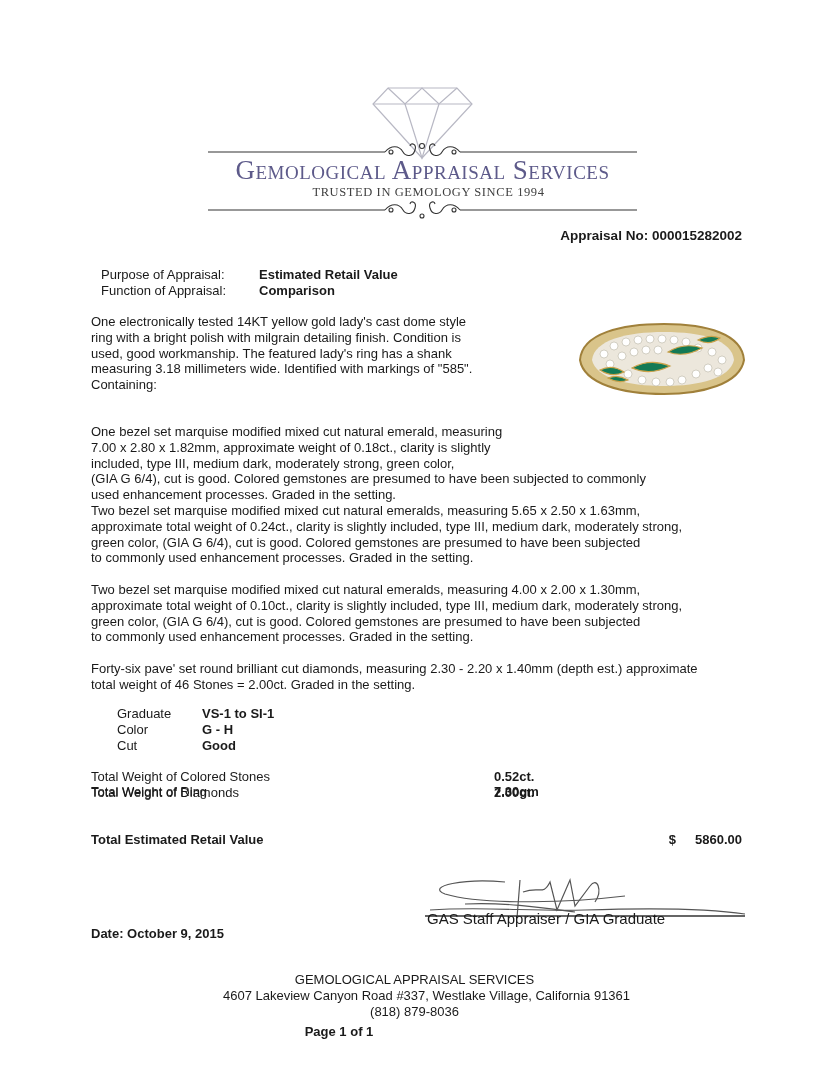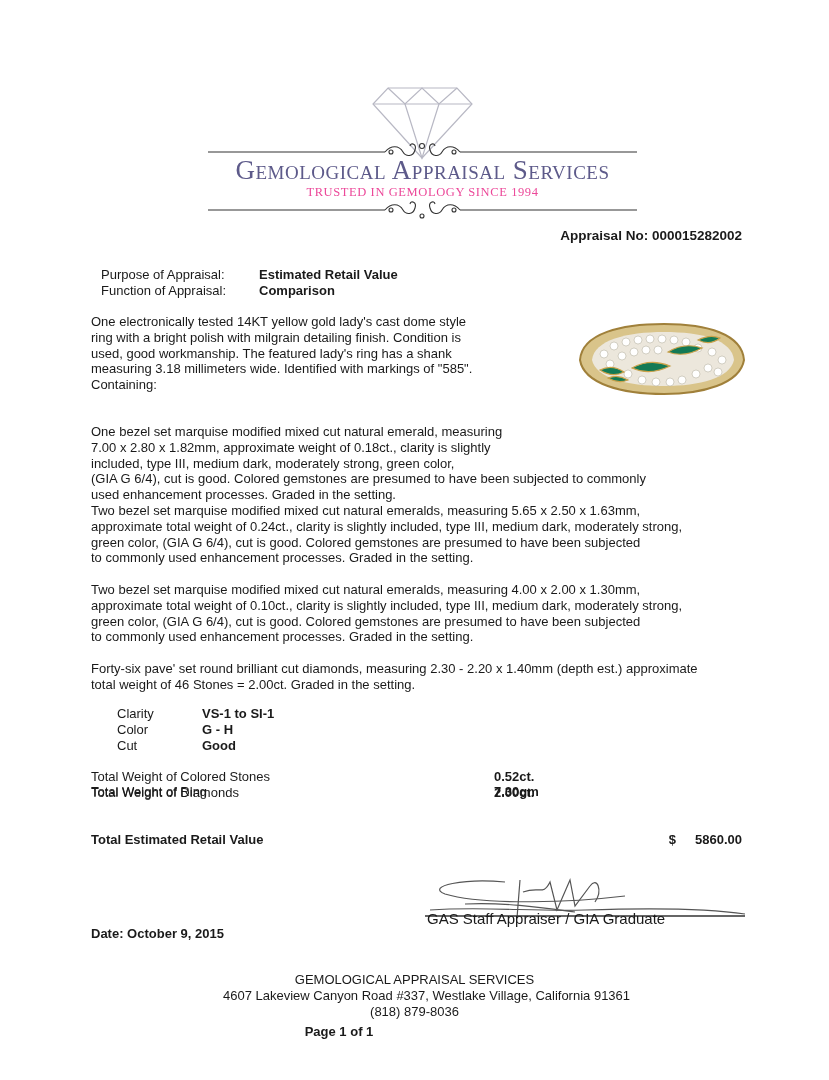--- a/index.html
+++ b/index.html
@@ -4,22 +4,22 @@
 <style>
   html, body { margin: 0; padding: 0; background: #ffffff; }
   body { width: 829px; height: 1080px; position: relative; overflow: hidden;
          font-family: "Liberation Sans", sans-serif; color: #1a1a1a; font-size: 13.2px; }
   .abs { position: absolute; }
   .logo { left: 205px; top: 84px; width: 435px; height: 135px; }
   .logo svg { position: absolute; left: 0; top: 0; }
   .brand-title { position: absolute; left: 0; top: 72px; width: 435px; text-align: center;
                  font-family: "Liberation Serif", serif; color: #5d5a8a; font-size: 27px;
                  letter-spacing: 0.5px; font-variant: small-caps; line-height: 28px; }
-  .brand-tag { position: absolute; left: 0; top: 101px; width: 435px; text-align: center;
-               font-family: "Liberation Serif", serif; color: #ec4899; font-size: 12.5px;
+  .brand-tag { position: absolute; left: 6px; top: 101px; width: 435px; text-align: center;
+               font-family: "Liberation Serif", serif; color: #404040; font-size: 12.5px;
                letter-spacing: 0.6px; line-height: 14px; }
   .appr-no { right: 87px; top: 228px; font-weight: bold; font-size: 13.5px; }
   .kv { left: 101px; font-size: 13px; line-height: 16px; }
   .kv .k { display: inline-block; width: 158px; }
   .kv .v { font-weight: bold; }
   .para { left: 91px; font-size: 13px; line-height: 15.8px; white-space: pre-line; }
   .ring { left: 572px; top: 318px; width: 180px; height: 80px; }
   .grade { left: 117px; font-size: 13px; line-height: 16px; }
   .grade .k { display: inline-block; width: 85px; }
   .grade .v { font-weight: bold; }
@@ -135,21 +135,21 @@
 green color, (GIA G 6/4), cut is good. Colored gemstones are presumed to have been subjected
 to commonly used enhancement processes. Graded in the setting.</div>
 <div class="abs para" style="top:582px;">Two bezel set marquise modified mixed cut natural emeralds, measuring 4.00 x 2.00 x 1.30mm,
 approximate total weight of 0.10ct., clarity is slightly included, type III, medium dark, moderately strong,
 green color, (GIA G 6/4), cut is good. Colored gemstones are presumed to have been subjected
 to commonly used enhancement processes. Graded in the setting.</div>
 <div class="abs para" style="top:661px;">Forty-six pave' set round brilliant cut diamonds, measuring 2.30 - 2.20 x 1.40mm (depth est.) approximate
 total weight of 46 Stones = 2.00ct. Graded in the setting.</div>
 
 <div class="abs grade" style="top:706px;">
-  <span class="k">Clarity</span><span class="v">VS-1 to SI-1</span>
+  <span class="k">Graduate</span><span class="v">VS-1 to SI-1</span>
 </div>
 <div class="abs grade" style="top:722px;">
   <span class="k">Color</span><span class="v">G - H</span>
 </div>
 <div class="abs grade" style="top:738px;">
   <span class="k">Cut</span><span class="v">Good</span>
 </div>
 
 <div class="abs tw" style="top:769px;">
   <span class="k">Total Weight of Colored Stones</span><span class="v">0.52ct.</span>

